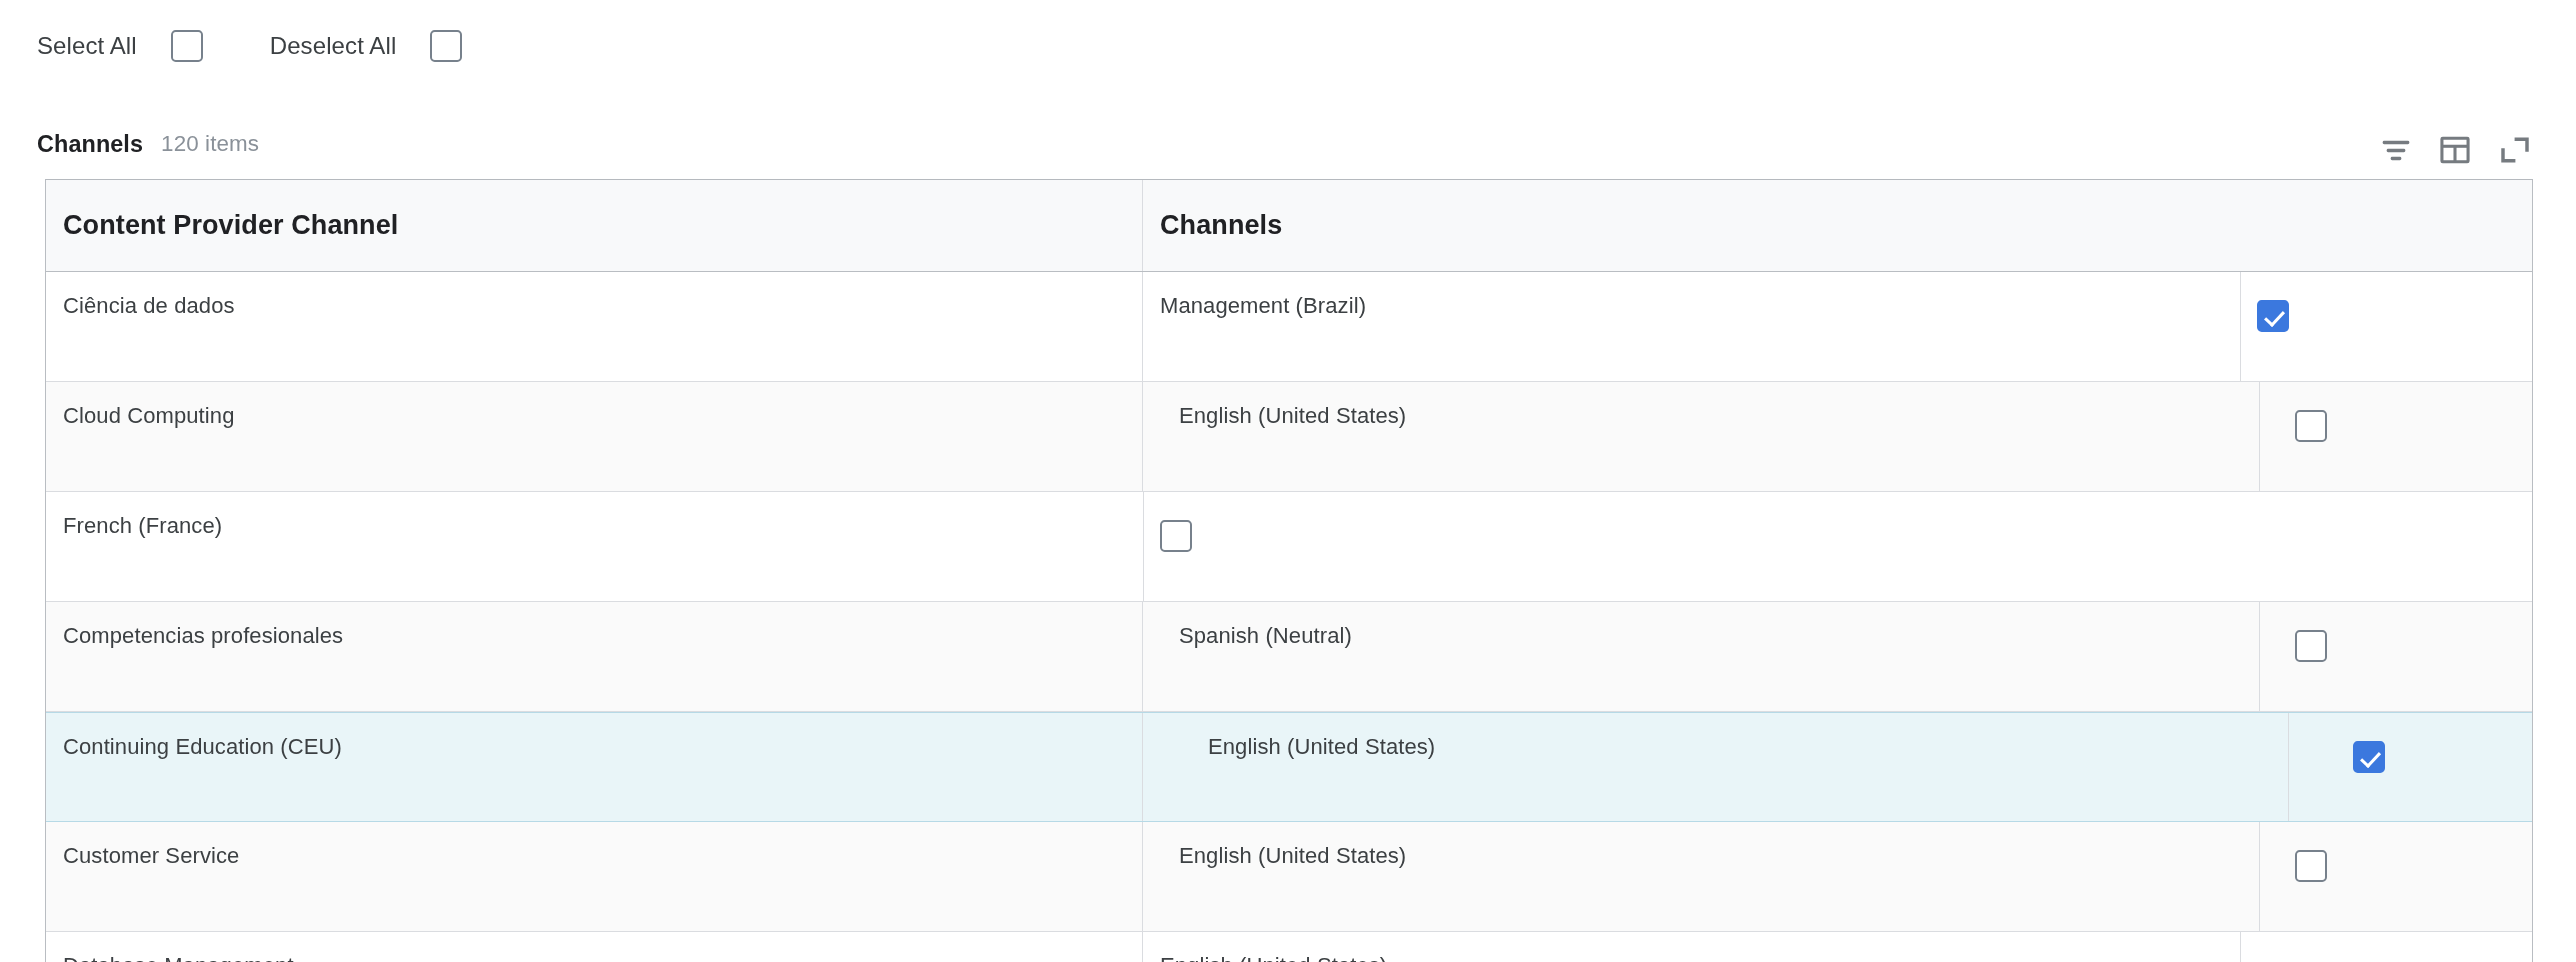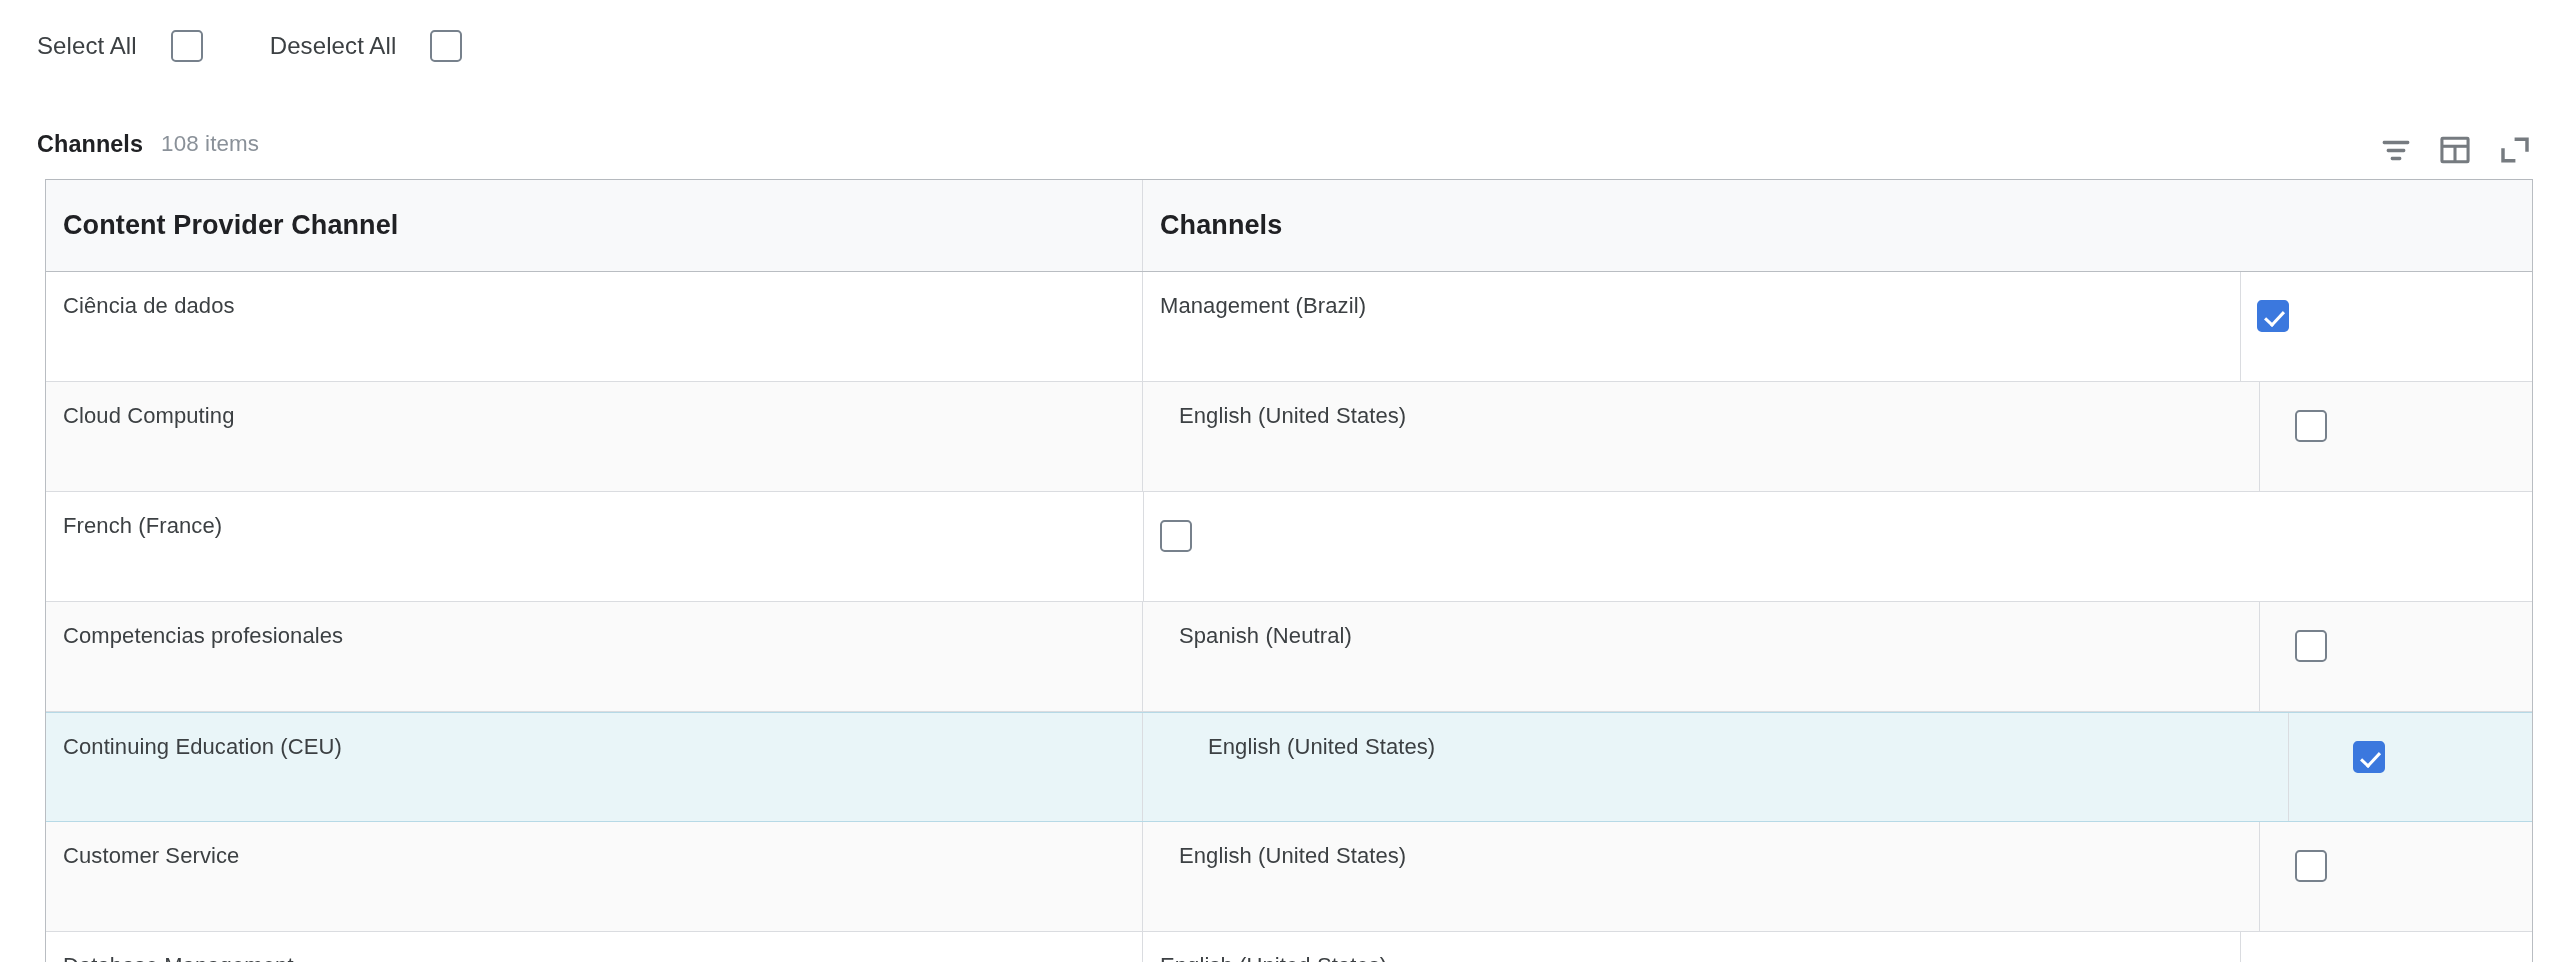--- a/index.html
+++ b/index.html
@@ -163,21 +163,21 @@
       <span class="cb cb-spacer-left"></span>
     </div>
     <div class="selectbar-group cb-gap">
       <span class="selectbar-label">Deselect All</span>
       <span class="cb cb-spacer-left"></span>
     </div>
   </div>
 
   <div class="section-head">
     <span class="section-title">Channels</span>
-    <span class="section-count">108 items</span>
+    <span class="section-count">120 items</span>
 
     <div class="toolbar">
       <div class="tb-btn">
         <span>
           <svg width="32" height="32" viewBox="0 0 24 24">
             <rect x="2" y="5" width="20" height="2.6" rx="1.1" fill="#767b80"></rect>
             <rect x="5" y="11" width="14" height="2.6" rx="1.1" fill="#767b80"></rect>
             <rect x="8" y="17" width="8" height="2.6" rx="1.1" fill="#767b80"></rect>
           </svg>
         </span>

